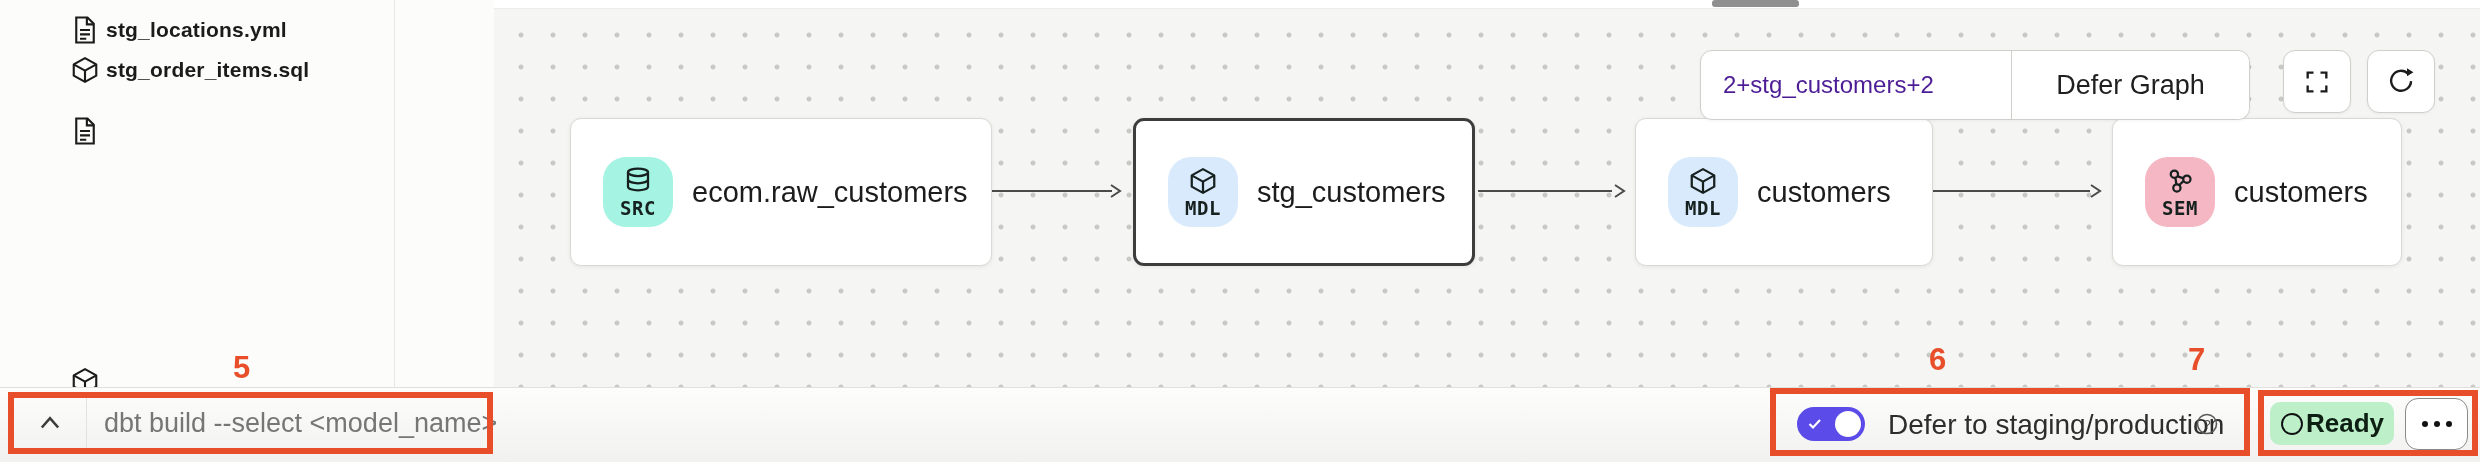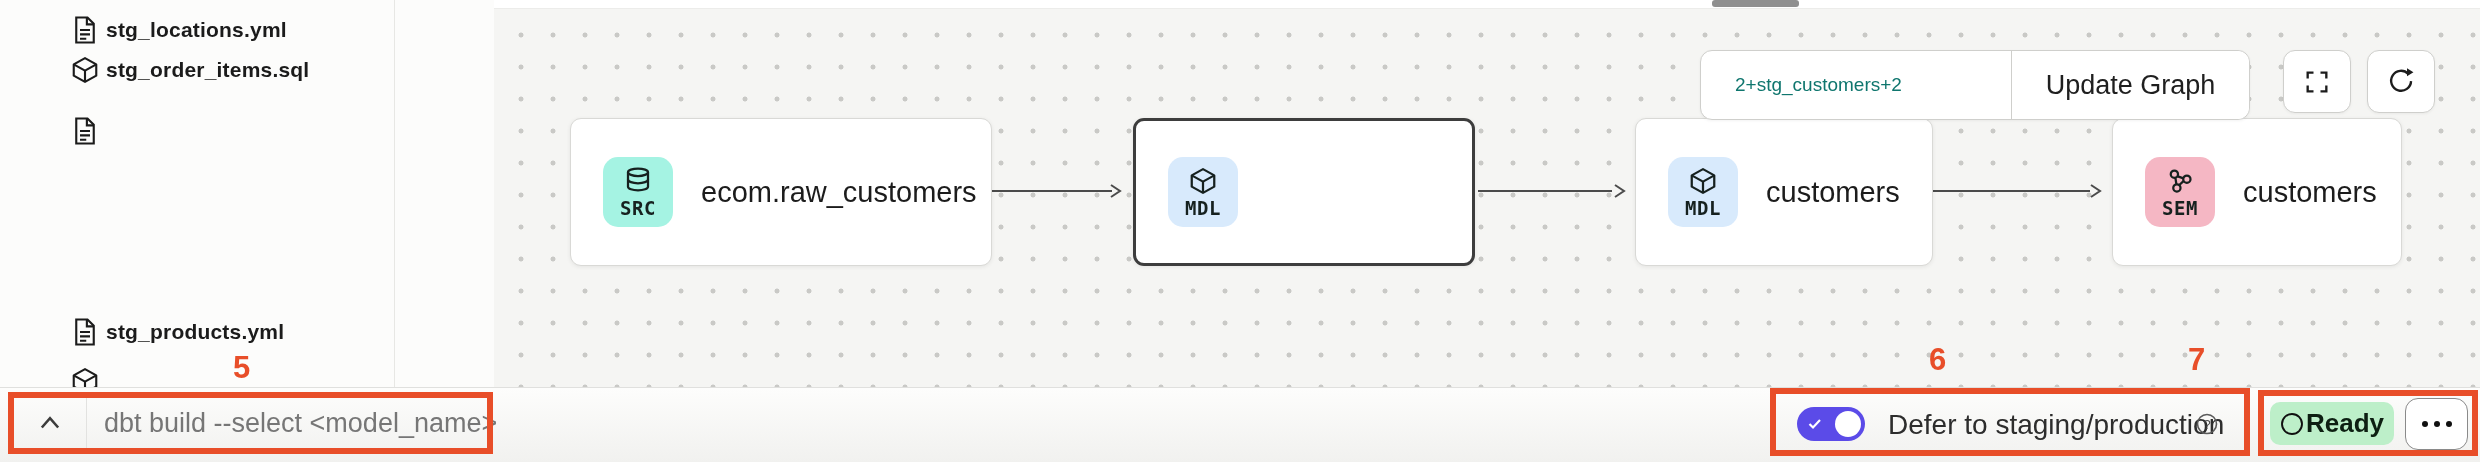--- a/index.html
+++ b/index.html
@@ -26,38 +26,38 @@
   .scroll-thumb { position:absolute; left:1218px; top:0; width:87px; height:7px;
                   background:#8f8f8f; border-radius:3px; cursor:pointer; }
 
   .edge { position:absolute; height:2px; background:#4b4b4b; top:190px; z-index:1; }
   .edge-arrow { position:absolute; top:182px; z-index:1; }
 
   .node { position:absolute; top:118px; height:148px; background:#ffffff;
           border:1.5px solid #d9d9d6; border-radius:11px; display:flex; align-items:center;
           box-shadow:0 1px 4px rgba(0,0,0,0.07); z-index:2; cursor:pointer; }
   .node.selected { border:3px solid #3d3d3d; }
-  .badge { width:70px; height:70px; margin-left:32px; border-radius:15px; display:flex;
+  .badge { width:70px; height:70px; margin-left:32px; border-radius:23px; display:flex;
            flex-direction:column; align-items:center; justify-content:center; flex:none; }
   .badge .blabel { font-family:"DejaVu Sans Mono", monospace; font-size:19px;
                    font-weight:600; color:#16211f; margin-top:1px; letter-spacing:0.5px; }
   .badge-src { background:#a5f3e3; }
   .badge-mdl { background:#d8eafc; }
   .badge-sem { background:#f5b7c4; }
-  .nlabel { font-size:29px; font-weight:500; color:#1c1c1c; margin-left:28px;
+  .nlabel { font-size:29px; font-weight:500; color:#1c1c1c; margin-left:19px;
             white-space:nowrap; }
 
   
   .selector-box { position:absolute; left:1206px; top:50px; width:550px; height:70px;
                   background:#ffffff; border:1.5px solid #cfcfcc; border-radius:12px;
                   display:flex; align-items:stretch; z-index:3;
                   box-shadow:0 1px 3px rgba(0,0,0,0.05); }
   .selector-input { width:310px; border:none; outline:none; background:transparent;
-                    font-family:"Liberation Sans", sans-serif; font-size:19px; color:#0f766e;
-                    padding:0 0 0 34px; border-radius:12px 0 0 12px; }
+                    font-family:"Liberation Sans", sans-serif; font-size:24px; color:#4c1d95;
+                    padding:0 0 0 22px; border-radius:12px 0 0 12px; }
   .selector-div { width:1px; background:#cfcfcc; }
   .update-btn { flex:1; display:flex; align-items:center; justify-content:center;
                 font-size:27px; font-weight:500; color:#1f1f1f; cursor:pointer;
                 border-radius:0 12px 12px 0; background:#ffffff; }
   .icon-btn { position:absolute; top:50px; width:68px; height:63px; background:#ffffff;
               border:1.5px solid #cfcfcc; border-radius:12px; display:flex;
               align-items:center; justify-content:center; cursor:pointer; z-index:3;
               box-shadow:0 1px 3px rgba(0,0,0,0.05); }
 
   
@@ -131,30 +131,20 @@
             <path d="M5 2h9l5 5v15H5z"></path>
             <path d="M13.5 2v5.5H19"></path>
             <path d="M8 12h8M8 15.5h8M8 19h5"></path>
           </svg>
       </span>
     </div>
 
 
 
 
-    <div class="file-row" style="top:311px">
-      <span class="ficon">
-        <svg viewBox="0 0 24 24" width="30" height="30" fill="none" stroke="#1b1b1b" stroke-width="1.7">
-            <path d="M5 2h9l5 5v15H5z"></path>
-            <path d="M13.5 2v5.5H19"></path>
-            <path d="M8 12h8M8 15.5h8M8 19h5"></path>
-          </svg>
-      </span>
-      <span class="fname">stg_products.yml</span>
-    </div>
 
     <div class="file-row" style="top:360px">
       <span class="ficon">
         <svg viewBox="0 0 24 24" width="30" height="30" fill="none" stroke="#1b1b1b" stroke-width="1.7" stroke-linejoin="round">
             <path d="M12 2.5 21 7.5 21 16.5 12 21.5 3 16.5 3 7.5Z"></path>
             <path d="M3 7.5 12 12.5 21 7.5"></path>
             <path d="M12 12.5V21.5"></path>
           </svg>
       </span>
     </div>
@@ -194,20 +184,21 @@
 
     <div class="node selected" style="left:639px; width:342px;">
       <div class="badge badge-mdl">
         <svg viewBox="0 0 24 24" width="30" height="30" fill="none" stroke="#16211f" stroke-width="1.8" stroke-linejoin="round">
             <path d="M12 2.5 21 7.5 21 16.5 12 21.5 3 16.5 3 7.5Z"></path>
             <path d="M3 7.5 12 12.5 21 7.5"></path>
             <path d="M12 12.5V21.5"></path>
           </svg>
         <span class="blabel">MDL</span>
       </div>
+      <span class="nlabel">stg_customers</span>
     </div>
 
     <div class="node" style="left:1141px; width:298px;">
       <div class="badge badge-mdl">
         <svg viewBox="0 0 24 24" width="30" height="30" fill="none" stroke="#16211f" stroke-width="1.8" stroke-linejoin="round">
             <path d="M12 2.5 21 7.5 21 16.5 12 21.5 3 16.5 3 7.5Z"></path>
             <path d="M3 7.5 12 12.5 21 7.5"></path>
             <path d="M12 12.5V21.5"></path>
           </svg>
         <span class="blabel">MDL</span>
@@ -228,21 +219,21 @@
             </g>
           </svg>
         <span class="blabel">SEM</span>
       </div>
       <span class="nlabel">customers</span>
     </div>
 
     <div class="selector-box">
       <input class="selector-input" value="2+stg_customers+2" style="">
       <div class="selector-div"></div>
-      <div class="update-btn">Update Graph</div>
+      <div class="update-btn">Defer Graph</div>
     </div>
 
     <div class="icon-btn" style="left:1789px;">
       <svg viewBox="0 0 24 24" width="28" height="28" fill="none" stroke="#1c1c1c" stroke-width="2">
           <path d="M4 9V4h5M15 4h5v5M20 15v5h-5M9 20H4v-5"></path>
         </svg>
     </div>
     <div class="icon-btn" style="left:1873px;">
       <svg viewBox="0 0 28 28" width="30" height="30">
           <path d="M20.8 6.4 A9.3 9.3 0 1 0 23.4 13.2" fill="none" stroke="#1c1c1c" stroke-width="2.2"></path>

